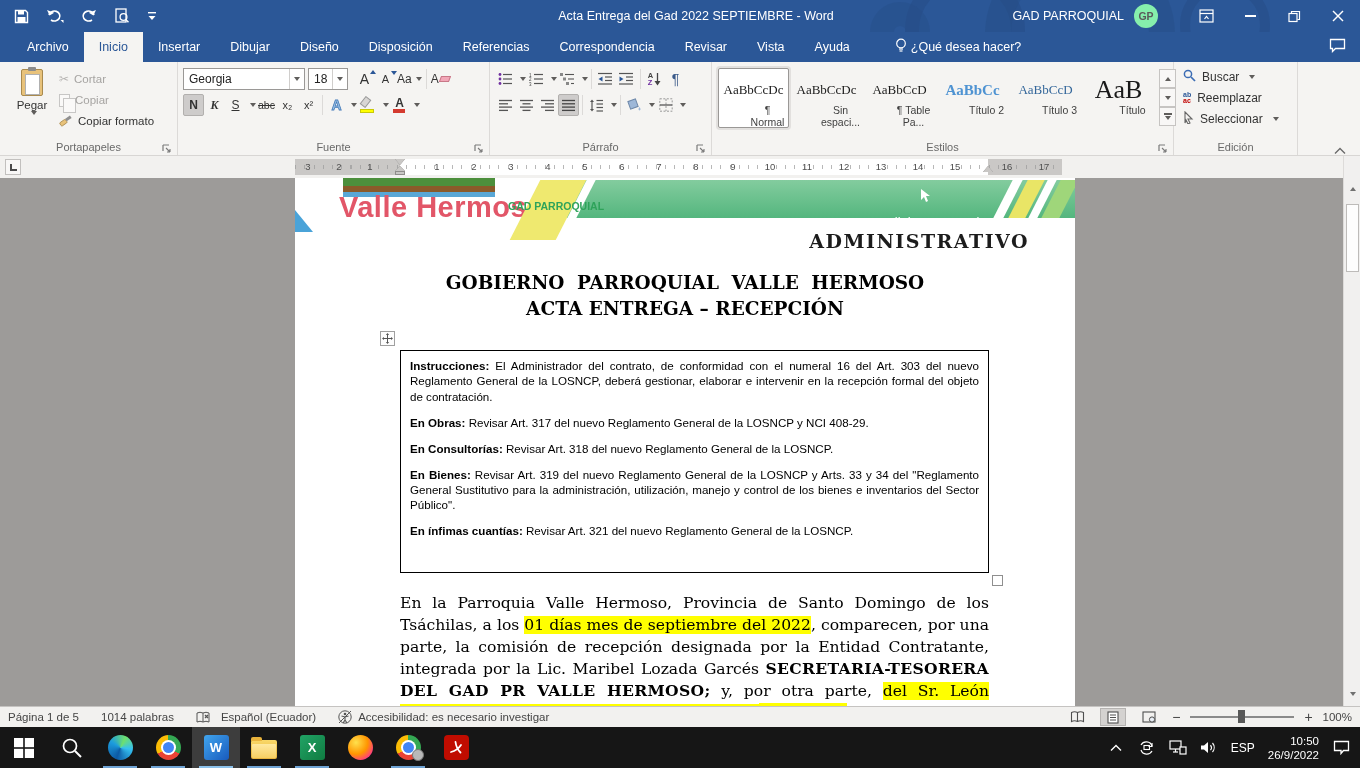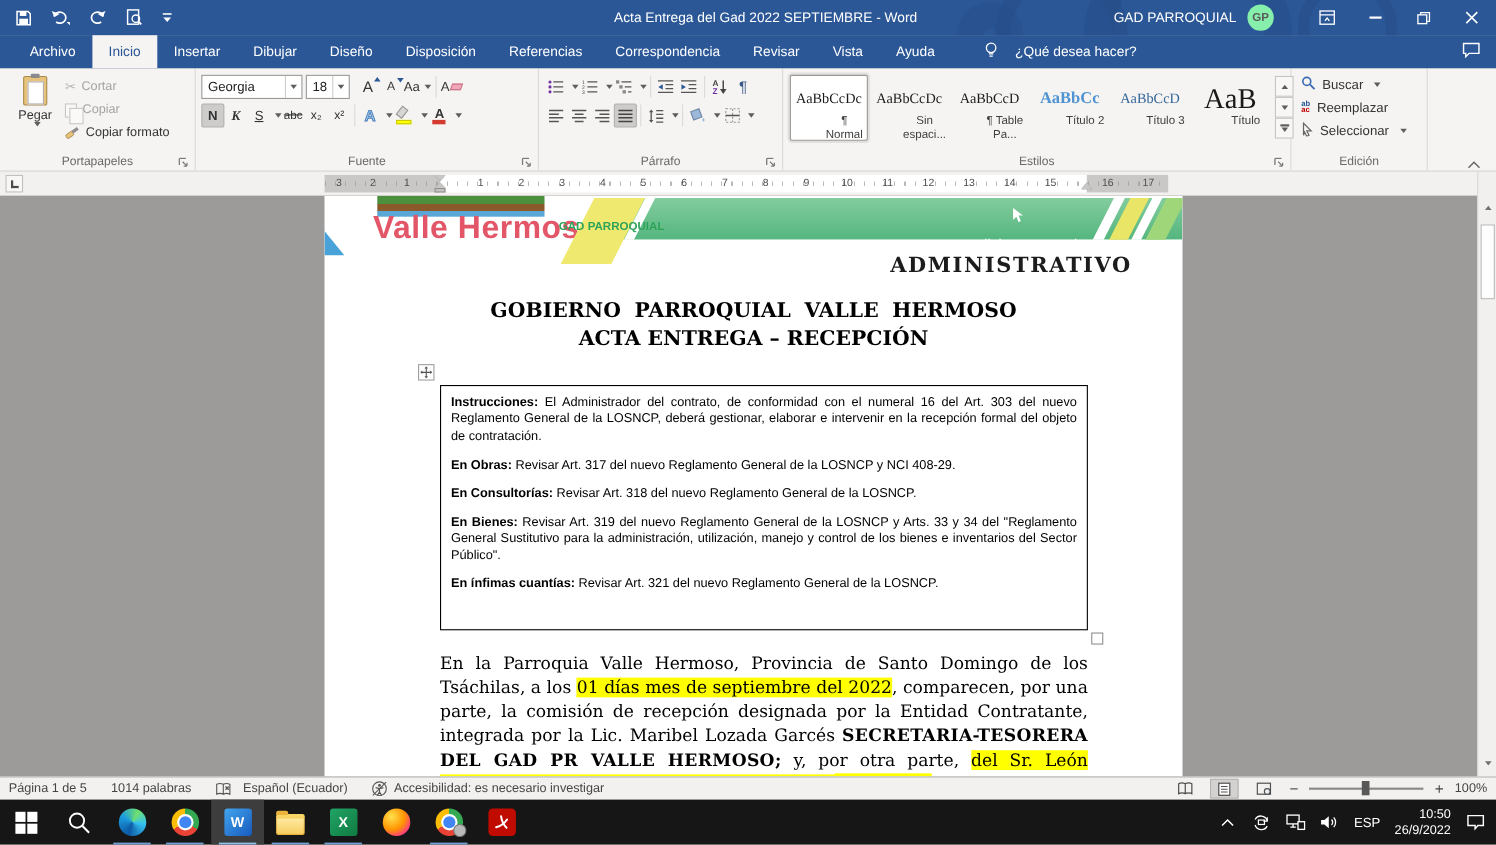--- a/index.html
+++ b/index.html
@@ -20,21 +20,21 @@
   .tb-right { position:absolute; right:0; top:0; height:32px; display:flex; align-items:center; z-index:3; }
   .tb-account { color:#fff; font-size:12.5px; margin-right:10px; }
   .tb-avatar { width:24px; height:24px; border-radius:50%; background:#86efac; color:#5a5a5a; font-weight:bold; font-size:10.5px; display:flex; align-items:center; justify-content:center; margin-right:26px; }
   .winbtn { width:44px; height:32px; display:flex; align-items:center; justify-content:center; color:#fff; }
   .min-line { width:11px; height:1.5px; background:#fff; }
 
   
   .tabrow { position:absolute; left:0; top:32px; width:100%; height:30px; background:#2b5797; display:flex; align-items:stretch; padding-left:12px; z-index:2; }
   .tab { display:flex; align-items:center; padding:0 15px; color:#fff; font-size:12.5px; }
   .tab.active { background:#f5f4f2; color:#2b5797; }
-  .tellme { display:flex; align-items:center; gap:16px; margin-left:30px; color:#fff; font-size:12.5px; }
+  .tellme { display:flex; align-items:center; gap:4px; margin-left:30px; color:#fff; font-size:12.5px; }
   .tabrow-comment { position:absolute; right:14px; top:38px; z-index:3; }
 
   
   .ribbon { position:absolute; left:0; top:62px; width:100%; height:94px; background:#f5f4f2; display:flex; border-bottom:1px solid #d8d6d4; }
   .rgroup { position:relative; border-right:1px solid #dcdad8; padding:4px 5px 16px 5px; }
   .rlabel { position:absolute; bottom:2px; left:0; right:0; text-align:center; font-size:11px; color:#696969; }
   .launcher { position:absolute; bottom:4px; right:4px; width:11px; height:11px; }
   .dd { display:inline-block; width:0; height:0; border-left:3.5px solid transparent; border-right:3.5px solid transparent; border-top:4px solid #5f5d5b; margin-left:4px; }
   .rbtn { display:inline-flex; align-items:center; justify-content:center; height:22px; min-width:21px; border:1px solid transparent; border-radius:2px; font-size:12px; color:#333; }
   .rbtn.sel { background:#cecccb; border-color:#b2b0ae; }
@@ -310,21 +310,21 @@
       <span class="launcher">
         <svg width="10" height="10" viewBox="0 0 10 10">
             <path d="M1 1 h6 M1 1 v6" stroke="#7a7a7a" stroke-width="1.2" fill="none"></path>
             <path d="M4 4 l4 4 M8 8 v-3 M8 8 h-3" stroke="#7a7a7a" stroke-width="1.1" fill="none"></path>
           </svg>
       </span>
     </div>
 
     <div class="rgroup g-font">
       <div class="font-row">
-        <div class="combo" style="width:92px;">
+        <div class="combo" style="width:122px;">
           <span>Georgia</span>
           <span class="carrow">
               <span class="dd" style="margin-left:0;"></span>
             </span>
         </div>
         <div class="combo" style="width:40px;margin-left:3px;">
           <span>18</span>
           <span class="carrow">
               <span class="dd" style="margin-left:0;"></span>
             </span>

